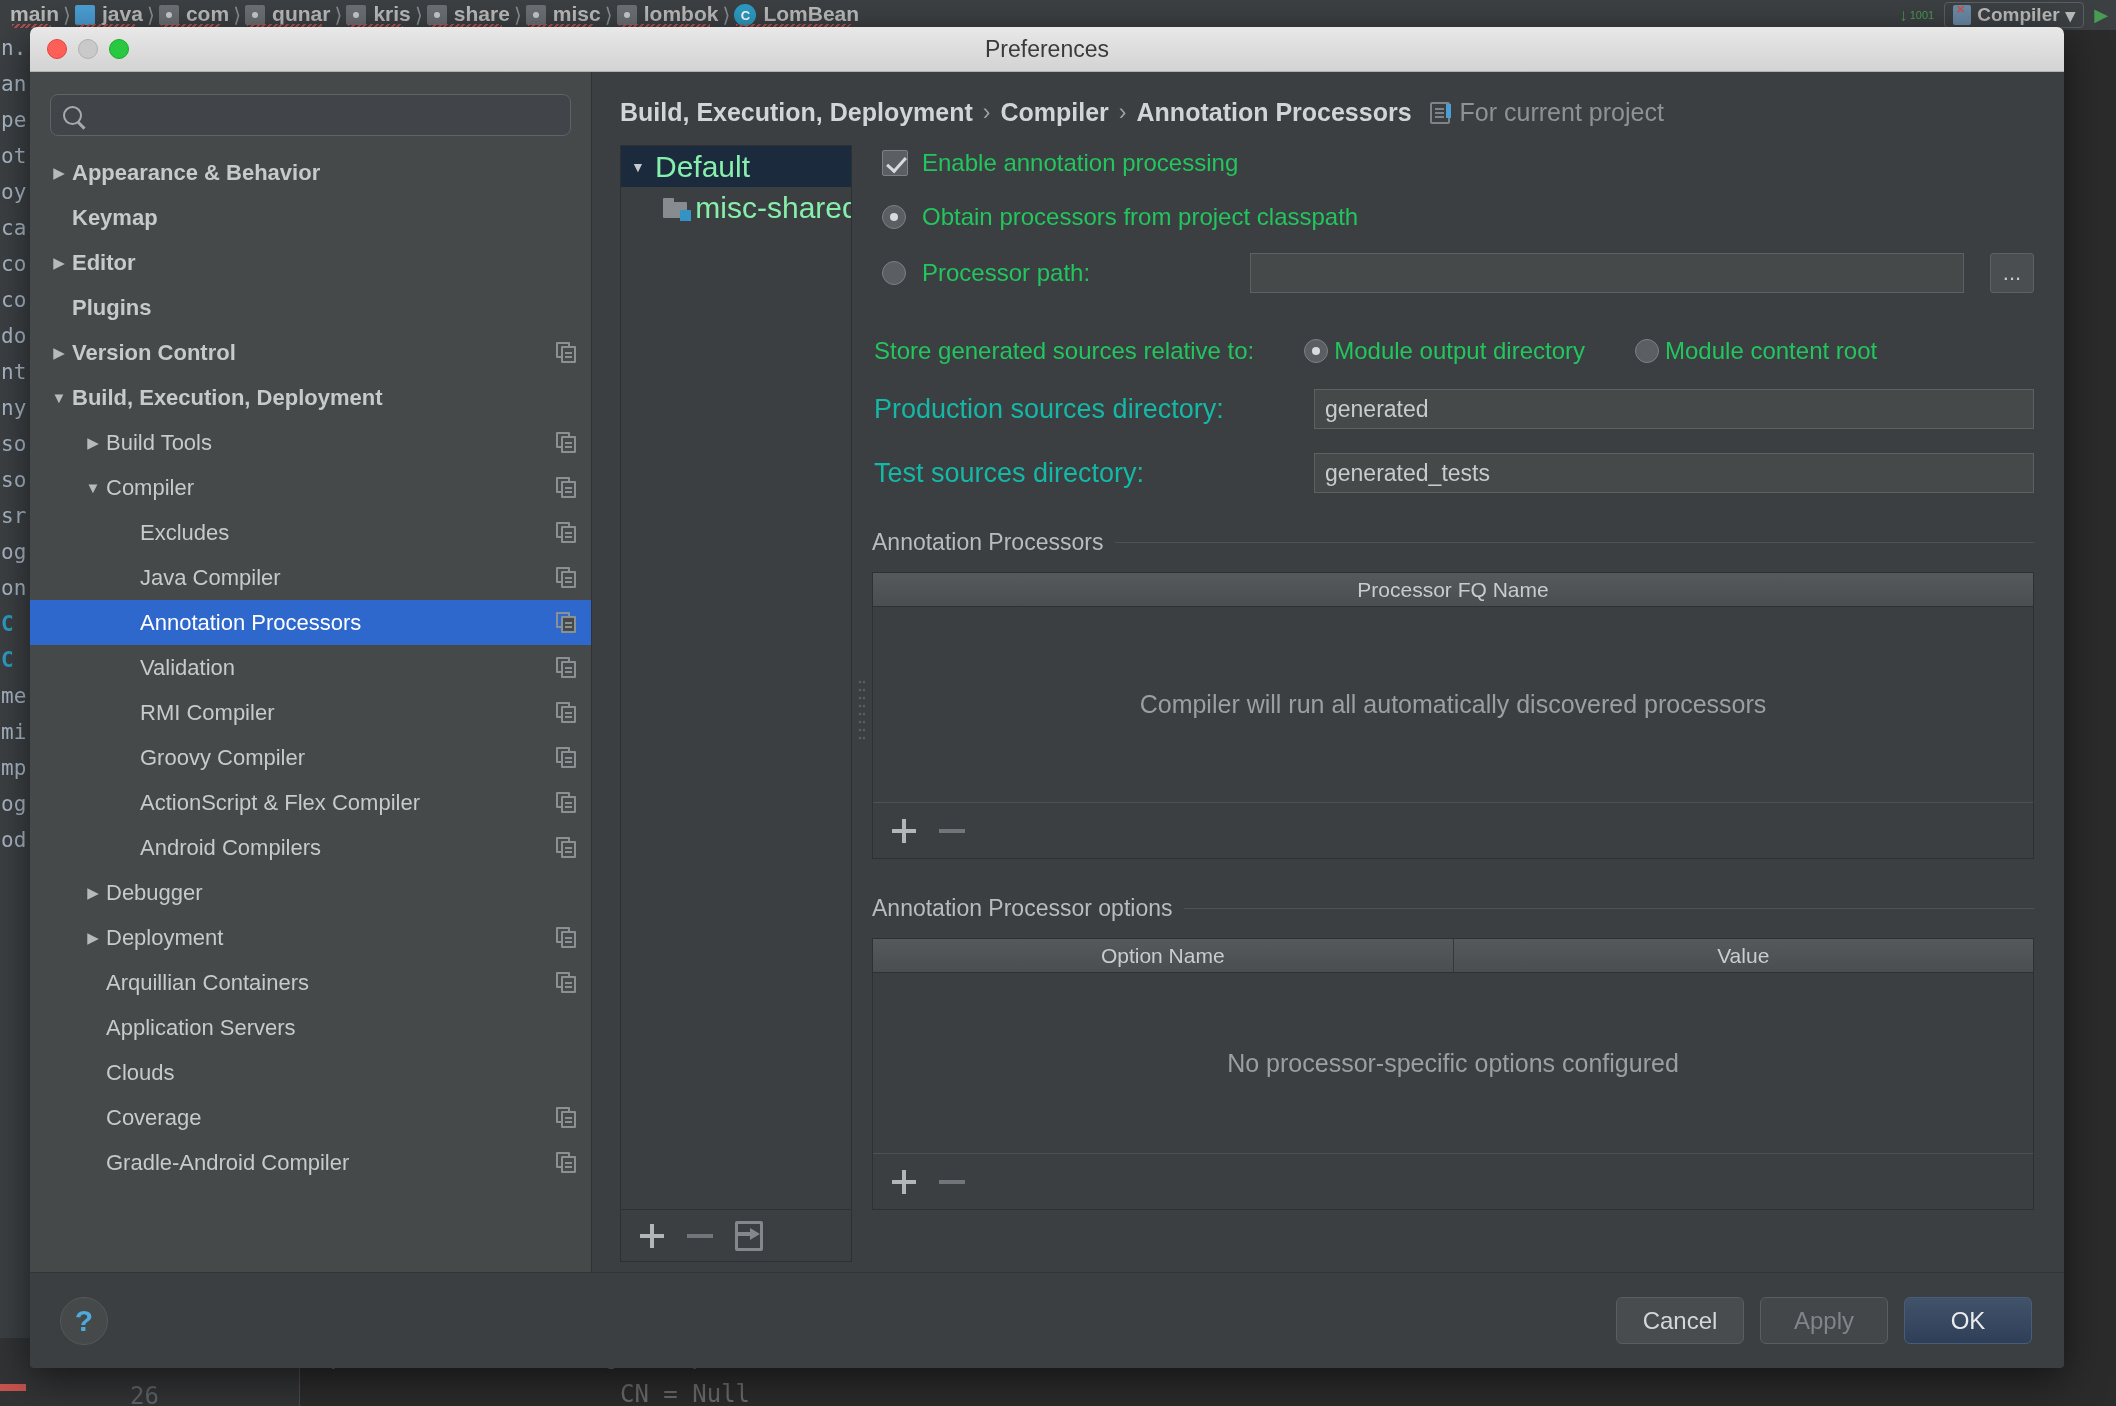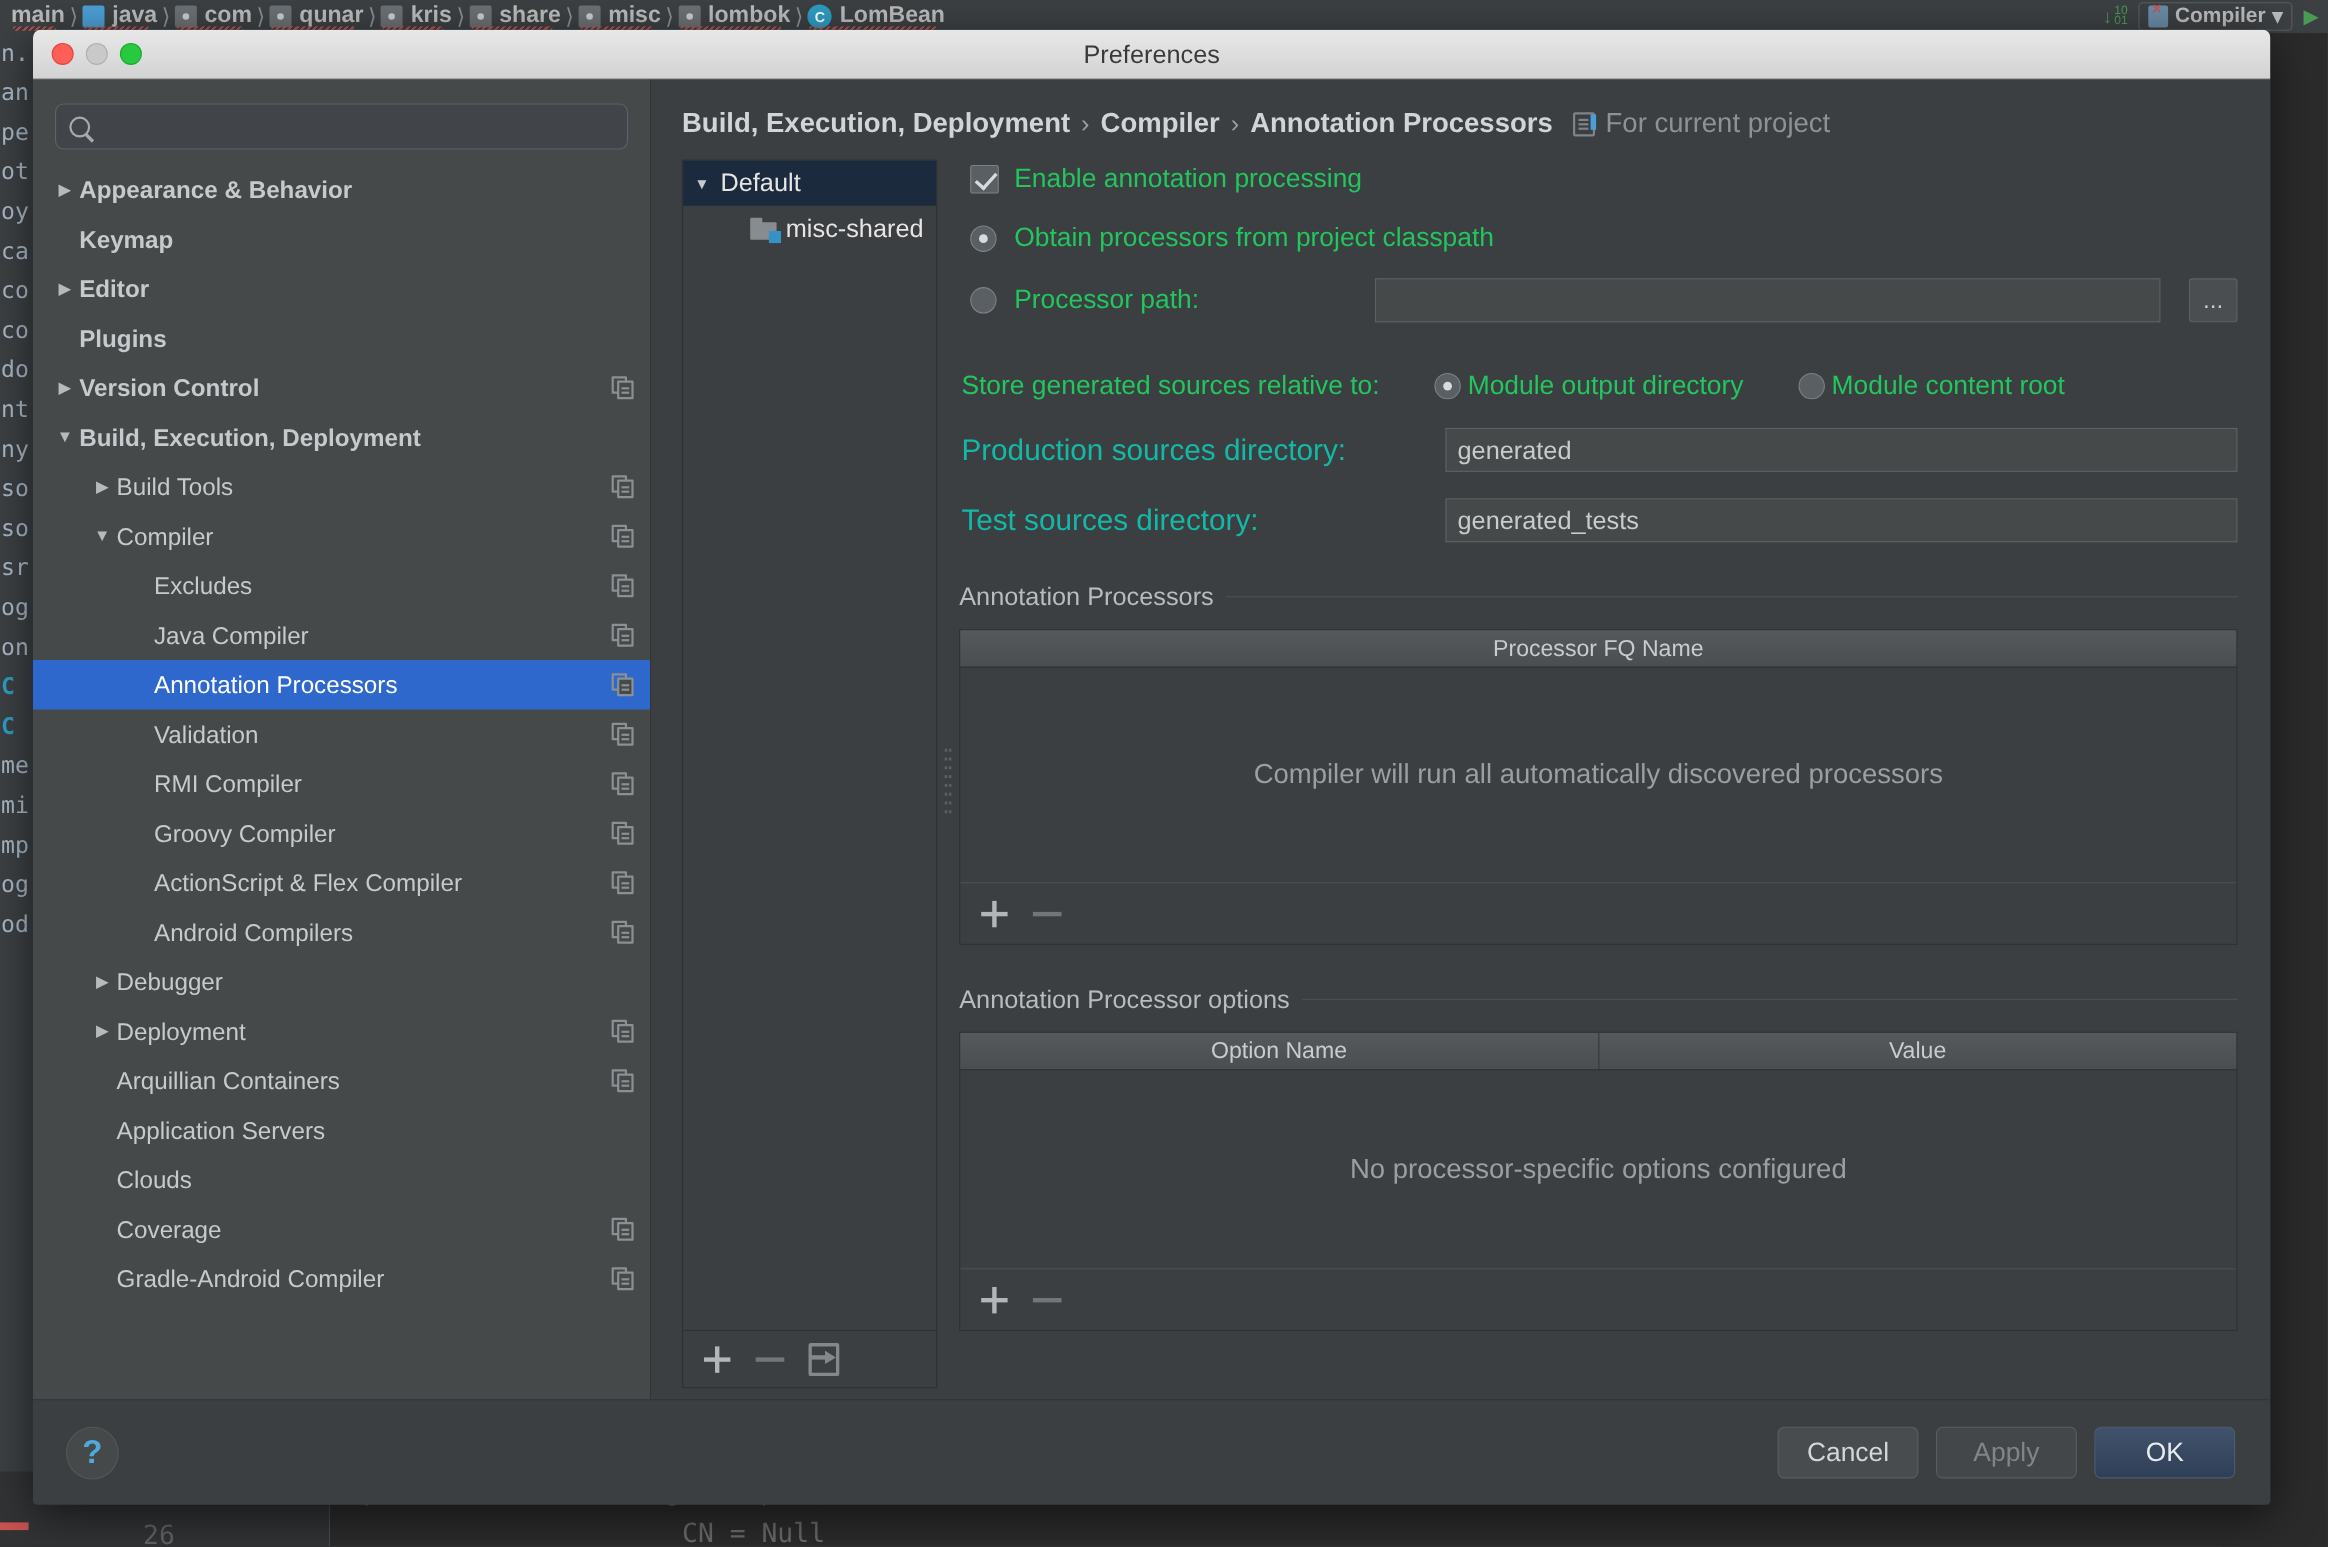--- a/index.html
+++ b/index.html
@@ -53,21 +53,21 @@
   .squiggle { position: absolute; bottom: 2px; left: 12px; right: 14px; height: 4px;
     background-image: repeating-linear-gradient(135deg, #c75450 0 2px, transparent 2px 4px);
     opacity: .85; }
 
   #ide-right-status {
     position: absolute; right: 0; top: 0; height: 30px;
     display: flex; align-items: center; gap: 10px; padding-right: 8px;
   }
   #vcs-counter { display: flex; align-items: center; color: #499c54; font-size: 12px; gap: 2px; }
   #vcs-counter .dn { font-size: 17px; line-height: 1; }
-  #vcs-counter .nums { display: flex; flex-direction: column; line-height: 9px; font-size: 11px; }
+  #vcs-counter .nums { display: flex; flex-direction: row; line-height: 9px; font-size: 11px; }
   #branch-widget {
     display: flex; align-items: center; gap: 6px;
     border: 1px solid #5a5f63; border-radius: 4px;
     padding: 2px 8px; height: 26px;
     color: #bbbbbb; font-size: 19px; font-weight: 700;
   }
   #branch-widget .bicon {
     width: 18px; height: 20px; background: #6b8ba8; border-radius: 2px; position: relative;
   }
   #branch-widget .bicon::after {
@@ -225,21 +225,21 @@
     width: 232px; flex: 0 0 232px;
     display: flex; flex-direction: column;
     border: 1px solid #2e3133;
     background: #3c3f41;
     margin-bottom: 10px;
   }
   #module-list { flex: 1; overflow: hidden; }
   .mod-row { height: 41px; display: flex; align-items: center; padding-left: 6px; gap: 6px; }
   .mod-row.selected-inactive { background: #1b2a3c; }
   .mod-row .twisty { width: 22px; flex:0 0 22px; text-align:center; color:#c7cacc; font-size:14px; }
-  .mod-row .mlabel { color: #e5e5e5; font-size: 23px; white-space: nowrap; }
+  .mod-row .mlabel { color: #86efac; font-size: 30px; white-space: nowrap; }
   .mod-row.child { padding-left: 50px; justify-content: center; }
   .folder-ic { width: 26px; height: 20px; position: relative; flex: 0 0 26px; }
   .folder-ic .body { position:absolute; left:0; bottom:0; width:24px; height:16px; background:#878c90; border-radius:1px; }
   .folder-ic .tabtop { position:absolute; left:0; top:0; width:11px; height:5px; background:#878c90; border-radius:1px 1px 0 0;}
   .folder-ic .dot { position:absolute; right:-2px; bottom:-3px; width:11px; height:11px; background:#3592c4; }
   #module-toolbar {
     height: 52px; border-top: 1px solid #2e3133;
     display: flex; align-items: center; gap: 22px; padding-left: 18px;
   }
 

